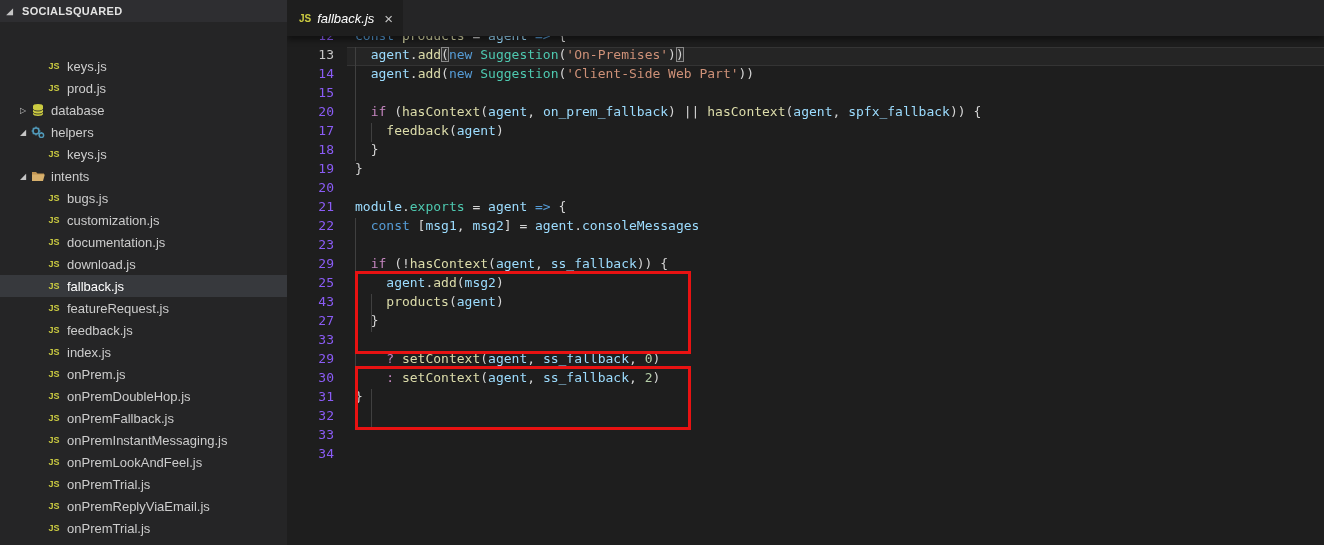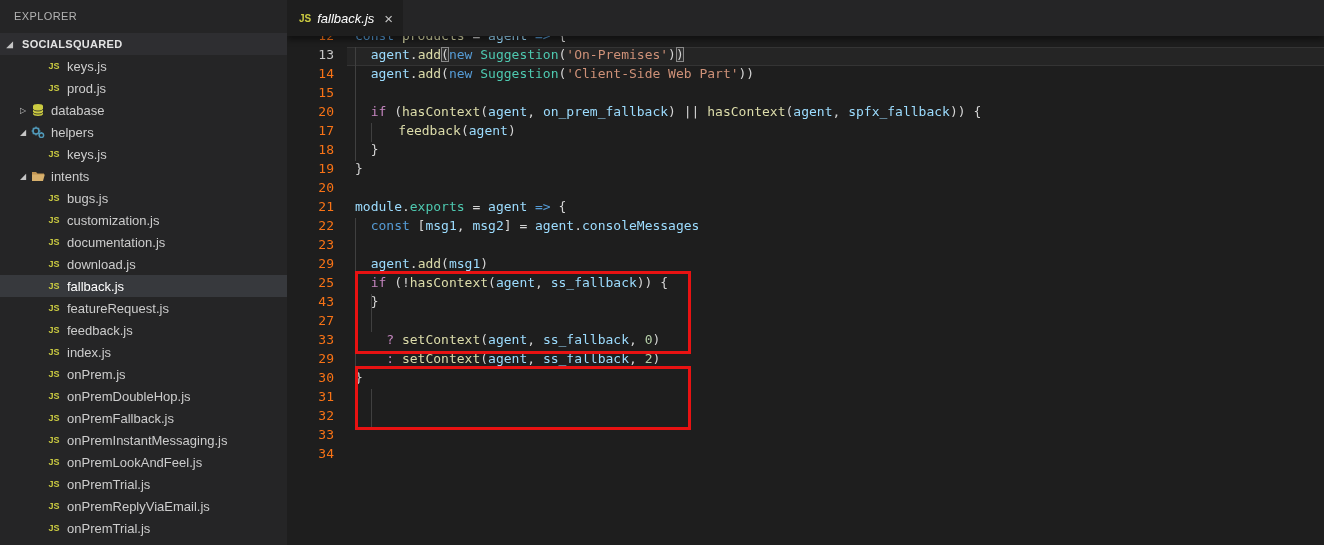--- a/index.html
+++ b/index.html
@@ -23,36 +23,35 @@
   .tabbar{position:absolute;left:287px;top:0;right:0;height:36px;background:#252526;z-index:4;
     box-shadow:0 4px 6px rgba(0,0,0,0.45);}
   .tab{display:inline-flex;align-items:center;height:36px;background:#1e1e1e;padding:0 10px 0 12px;}
   .tab .js-badge{font-size:10px;margin-right:6px;}
   .tab-label{font-style:italic;font-size:13px;color:#ffffff;margin-right:10px;}
   .tab-close{color:#c5c5c5;font-size:15px;line-height:15px;cursor:pointer;}
 
   .editor{position:absolute;left:287px;top:36px;right:0;bottom:0;background:#1e1e1e;overflow:hidden;}
   .content{position:absolute;left:0;top:-8px;right:0;height:600px;}
   .gutter{position:absolute;left:0;top:0;width:47px;text-align:right;}
-  .ln{height:19px;line-height:19px;font:13px "DejaVu Sans Mono",monospace;color:#f97316;}
+  .ln{height:19px;line-height:19px;font:13px "DejaVu Sans Mono",monospace;color:#8b5cf6;}
   .ln.active{color:#c6c6c6;}
   .code{position:absolute;left:68px;top:0;z-index:2;}
   .cl{height:19px;line-height:19px;font:13px "DejaVu Sans Mono",monospace;white-space:pre;color:#d4d4d4;}
   .bm{outline:1px solid #888888;outline-offset:-1px;background:rgba(120,120,120,0.12);}
   .indent-guide{position:absolute;width:1px;background:#404040;z-index:1;}
   .current-line{position:absolute;left:60px;right:0;height:19px;z-index:0;
     background:rgba(255,255,255,0.035);border-top:1px solid rgba(255,255,255,0.07);
     border-bottom:1px solid rgba(255,255,255,0.07);box-sizing:border-box;}
   .hl-box{position:absolute;left:68px;width:336px;border:3px solid #e81212;z-index:3;box-sizing:border-box;}
 </style>
 </head>
 <body>
 
 <div class="sidebar">
-  <div class="explorer-title">EXPLORER</div>
   <div class="root-header">
     <span class="twisty">◢</span>
     <span>SOCIALSQUARED</span>
   </div>
   <div class="tree">
       <div class="tree-row file">
         <span class="tree-icon js-badge" style="color: rgb(203, 203, 65);">JS</span>
         <span class="tree-label">keys.js</span>
       </div>
       <div class="tree-row file">
@@ -199,29 +198,30 @@
         <div class="ln">32</div>
         <div class="ln">33</div>
         <div class="ln">34</div>
       </div>
     <div class="code">
         <div class="cl"><span style="color: rgb(86, 156, 214);">const</span><span style="color: rgb(212, 212, 212);"> </span><span style="color: rgb(220, 220, 170);">products</span><span style="color: rgb(212, 212, 212);"> = </span><span style="color: rgb(156, 220, 254);">agent</span><span style="color: rgb(212, 212, 212);"> </span><span style="color: rgb(86, 156, 214);">=&gt;</span><span style="color: rgb(212, 212, 212);"> {</span></div>
         <div class="cl"><span style="color: rgb(212, 212, 212);">  </span><span style="color: rgb(156, 220, 254);">agent</span><span style="color: rgb(212, 212, 212);">.</span><span style="color: rgb(220, 220, 170);">add</span><span class="bm" style="color: rgb(212, 212, 212);">(</span><span style="color: rgb(86, 156, 214);">new</span><span style="color: rgb(212, 212, 212);"> </span><span style="color: rgb(78, 201, 176);">Suggestion</span><span style="color: rgb(212, 212, 212);">(</span><span style="color: rgb(206, 145, 120);">'On-Premises'</span><span style="color: rgb(212, 212, 212);">)</span><span class="bm" style="color: rgb(212, 212, 212);">)</span></div>
         <div class="cl"><span style="color: rgb(212, 212, 212);">  </span><span style="color: rgb(156, 220, 254);">agent</span><span style="color: rgb(212, 212, 212);">.</span><span style="color: rgb(220, 220, 170);">add</span><span style="color: rgb(212, 212, 212);">(</span><span style="color: rgb(86, 156, 214);">new</span><span style="color: rgb(212, 212, 212);"> </span><span style="color: rgb(78, 201, 176);">Suggestion</span><span style="color: rgb(212, 212, 212);">(</span><span style="color: rgb(206, 145, 120);">'Client-Side Web Part'</span><span style="color: rgb(212, 212, 212);">))</span></div>
         <div class="cl"></div>
         <div class="cl"><span style="color: rgb(212, 212, 212);">  </span><span style="color: rgb(197, 134, 192);">if</span><span style="color: rgb(212, 212, 212);"> (</span><span style="color: rgb(220, 220, 170);">hasContext</span><span style="color: rgb(212, 212, 212);">(</span><span style="color: rgb(156, 220, 254);">agent</span><span style="color: rgb(212, 212, 212);">, </span><span style="color: rgb(156, 220, 254);">on_prem_fallback</span><span style="color: rgb(212, 212, 212);">) </span><span style="color: rgb(212, 212, 212);">|| </span><span style="color: rgb(220, 220, 170);">hasContext</span><span style="color: rgb(212, 212, 212);">(</span><span style="color: rgb(156, 220, 254);">agent</span><span style="color: rgb(212, 212, 212);">, </span><span style="color: rgb(156, 220, 254);">spfx_fallback</span><span style="color: rgb(212, 212, 212);">)) {</span></div>
-        <div class="cl"><span style="color: rgb(212, 212, 212);">    </span><span style="color: rgb(220, 220, 170); margin-left: 12px;">feedback</span><span style="color: rgb(212, 212, 212);">(</span><span style="color: rgb(156, 220, 254);">agent</span><span style="color: rgb(212, 212, 212);">)</span></div>
+        <div class="cl"><span style="color: rgb(212, 212, 212);">    </span><span style="color: rgb(220, 220, 170);">feedback</span><span style="color: rgb(212, 212, 212);">(</span><span style="color: rgb(156, 220, 254);">agent</span><span style="color: rgb(212, 212, 212);">)</span></div>
         <div class="cl"><span style="color: rgb(212, 212, 212);">  }</span></div>
         <div class="cl"><span style="color: rgb(212, 212, 212);">}</span></div>
         <div class="cl"></div>
         <div class="cl"><span style="color: rgb(156, 220, 254);">module</span><span style="color: rgb(212, 212, 212);">.</span><span style="color: rgb(78, 201, 176);">exports</span><span style="color: rgb(212, 212, 212);"> = </span><span style="color: rgb(156, 220, 254);">agent</span><span style="color: rgb(212, 212, 212);"> </span><span style="color: rgb(86, 156, 214);">=&gt;</span><span style="color: rgb(212, 212, 212);"> {</span></div>
         <div class="cl"><span style="color: rgb(212, 212, 212);">  </span><span style="color: rgb(86, 156, 214);">const</span><span style="color: rgb(212, 212, 212);"> [</span><span style="color: rgb(156, 220, 254);">msg1</span><span style="color: rgb(212, 212, 212);">, </span><span style="color: rgb(156, 220, 254);">msg2</span><span style="color: rgb(212, 212, 212);">] = </span><span style="color: rgb(156, 220, 254);">agent</span><span style="color: rgb(212, 212, 212);">.</span><span style="color: rgb(156, 220, 254);">consoleMessages</span></div>
         <div class="cl"></div>
-        <div class="cl"><span style="color: rgb(212, 212, 212);">  </span><span style="color: rgb(156, 220, 254);">agent</span><span style="color: rgb(212, 212, 212);">.</span><span style="color: rgb(220, 220, 170);">add</span><span style="color: rgb(212, 212, 212);">(</span><span style="color: rgb(156, 220, 254);">msg1</span><span style="color: rgb(212, 212, 212);">)</span></div>
         <div class="cl"><span style="color: rgb(212, 212, 212);">  </span><span style="color: rgb(197, 134, 192);">if</span><span style="color: rgb(212, 212, 212);"> (!</span><span style="color: rgb(220, 220, 170);">hasContext</span><span style="color: rgb(212, 212, 212);">(</span><span style="color: rgb(156, 220, 254);">agent</span><span style="color: rgb(212, 212, 212);">, </span><span style="color: rgb(156, 220, 254);">ss_fallback</span><span style="color: rgb(212, 212, 212);">)) {</span></div>
+        <div class="cl"><span style="color: rgb(212, 212, 212);">    </span><span style="color: rgb(156, 220, 254);">agent</span><span style="color: rgb(212, 212, 212);">.</span><span style="color: rgb(220, 220, 170);">add</span><span style="color: rgb(212, 212, 212);">(</span><span style="color: rgb(156, 220, 254);">msg2</span><span style="color: rgb(212, 212, 212);">)</span></div>
+        <div class="cl"><span style="color: rgb(212, 212, 212);">    </span><span style="color: rgb(220, 220, 170);">products</span><span style="color: rgb(212, 212, 212);">(</span><span style="color: rgb(156, 220, 254);">agent</span><span style="color: rgb(212, 212, 212);">)</span></div>
         <div class="cl"><span style="color: rgb(212, 212, 212);">  }</span></div>
         <div class="cl"></div>
         <div class="cl"><span style="color: rgb(212, 212, 212);">    </span><span style="color: rgb(197, 134, 192);">?</span><span style="color: rgb(212, 212, 212);"> </span><span style="color: rgb(220, 220, 170);">setContext</span><span style="color: rgb(212, 212, 212);">(</span><span style="color: rgb(156, 220, 254);">agent</span><span style="color: rgb(212, 212, 212);">, </span><span style="color: rgb(156, 220, 254);">ss_fallback</span><span style="color: rgb(212, 212, 212);">, </span><span style="color: rgb(181, 206, 168);">0</span><span style="color: rgb(212, 212, 212);">)</span></div>
         <div class="cl"><span style="color: rgb(212, 212, 212);">    </span><span style="color: rgb(197, 134, 192);">:</span><span style="color: rgb(212, 212, 212);"> </span><span style="color: rgb(220, 220, 170);">setContext</span><span style="color: rgb(212, 212, 212);">(</span><span style="color: rgb(156, 220, 254);">agent</span><span style="color: rgb(212, 212, 212);">, </span><span style="color: rgb(156, 220, 254);">ss_fallback</span><span style="color: rgb(212, 212, 212);">, </span><span style="color: rgb(181, 206, 168);">2</span><span style="color: rgb(212, 212, 212);">)</span></div>
         <div class="cl"><span style="color: rgb(212, 212, 212);">}</span></div>
         <div class="cl"></div>
       </div>
   <div class="current-line" style="top: 19px;"></div>
       <div class="indent-guide" style="left: 68px; top: 19px; height: 114px;"></div>
       <div class="indent-guide" style="left: 68px; top: 190px; height: 209px;"></div>

